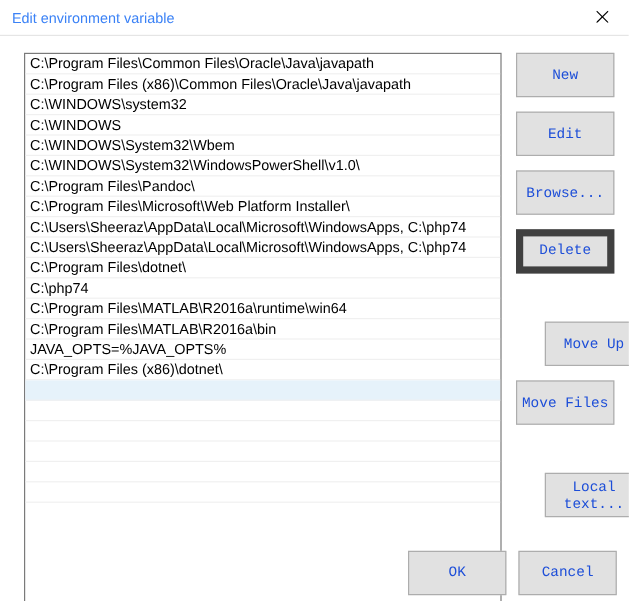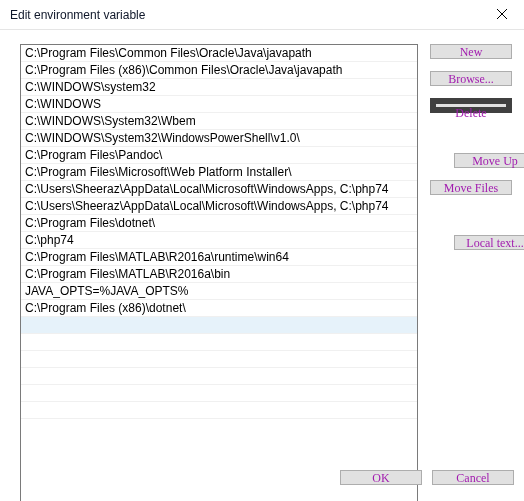--- a/index.html
+++ b/index.html
@@ -12,21 +12,21 @@
   overflow: hidden;
 }
 .titlebar {
   display: flex;
   align-items: center;
   justify-content: space-between;
   height: 30px;
   padding-left: 10px;
   border-bottom: 1px solid #e5e5e5;
 }
-.titlebar-title { font-size: 12px; color: #0f172a; }
+.titlebar-title { font-size: 12px; color: #3b82f6; }
 .titlebar-close {
   width: 45px;
   height: 30px;
   display: flex;
   align-items: center;
   justify-content: center;
   cursor: pointer;
 }
 .titlebar-close svg { width: 10px; height: 10px; }
 .content {
@@ -58,26 +58,26 @@
   background: #e6f2fa;
 }
 .btncol {
   position: absolute;
   left: 430px;
   top: 14px;
   width: 82px;
 }
 .btn {
   width: 82px;
-  height: 15px;
+  height: 37px;
   background: #e1e1e1;
   border: 1px solid #adadad;
-  font-family: Liberation Serif, serif;
+  font-family: Liberation Mono, monospace;
   font-size: 12px;
-  color: #a21caf;
+  color: #1d4ed8;
   text-align: center;
   cursor: pointer;
   display: block;
   margin-bottom: 12px;
 }
 .btn.focus { border: 6px solid #404040; background: #e1e1e1; line-height: 19px; }
 .gap-lg { margin-top: 40px; margin-left: 24px; }
 .footer {
   position: absolute;
   left: 6px;
@@ -129,20 +129,21 @@
       <div class="list-row selected"></div>
       <div class="list-row"></div>
       <div class="list-row"></div>
       <div class="list-row"></div>
       <div class="list-row"></div>
       <div class="list-row"></div>
     </div>
 
   <div class="btncol">
     <button class="btn">New</button>
+    <button class="btn">Edit</button>
     <button class="btn">Browse...</button>
     <button class="btn focus">Delete</button>
     <button class="btn gap-lg">Move Up</button>
     <button class="btn">Move Files</button>
     <button class="btn gap-lg">Local text...</button>
   </div>
 
 </div>
 
 <div class="footer">

